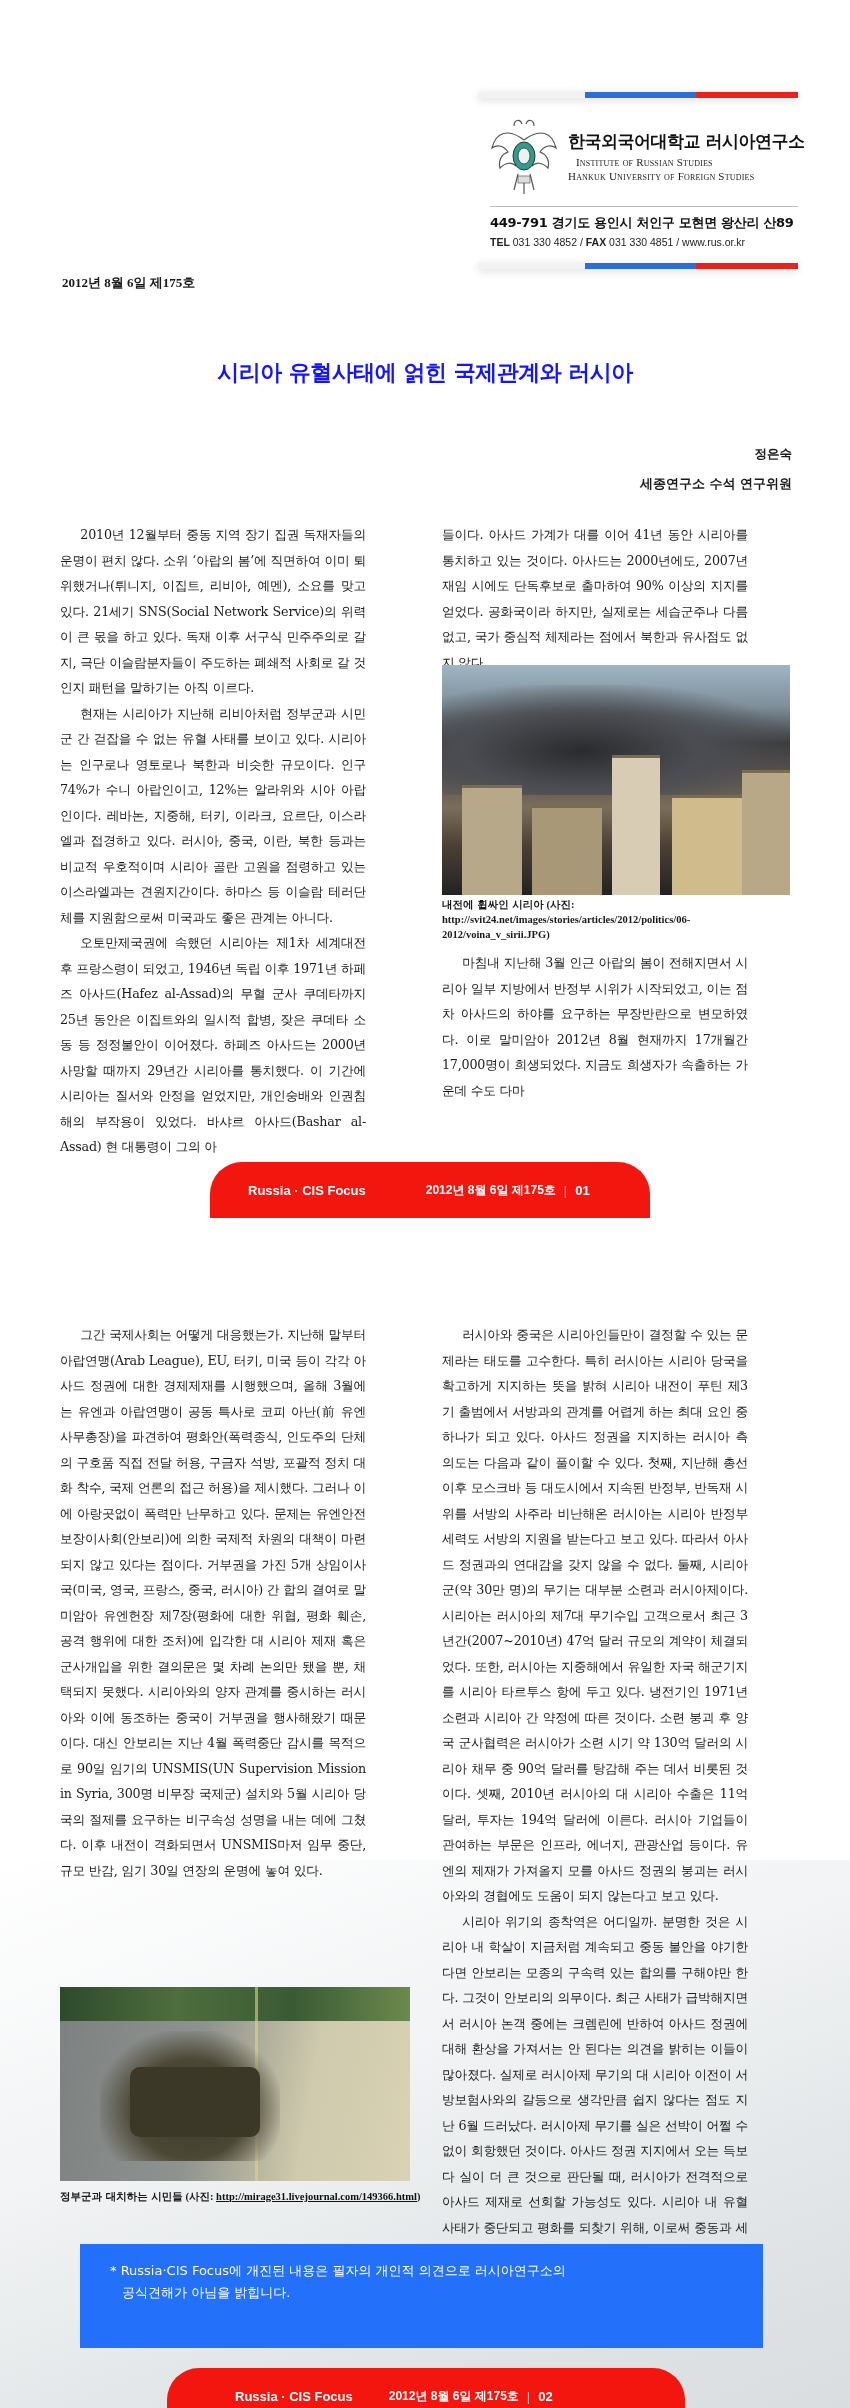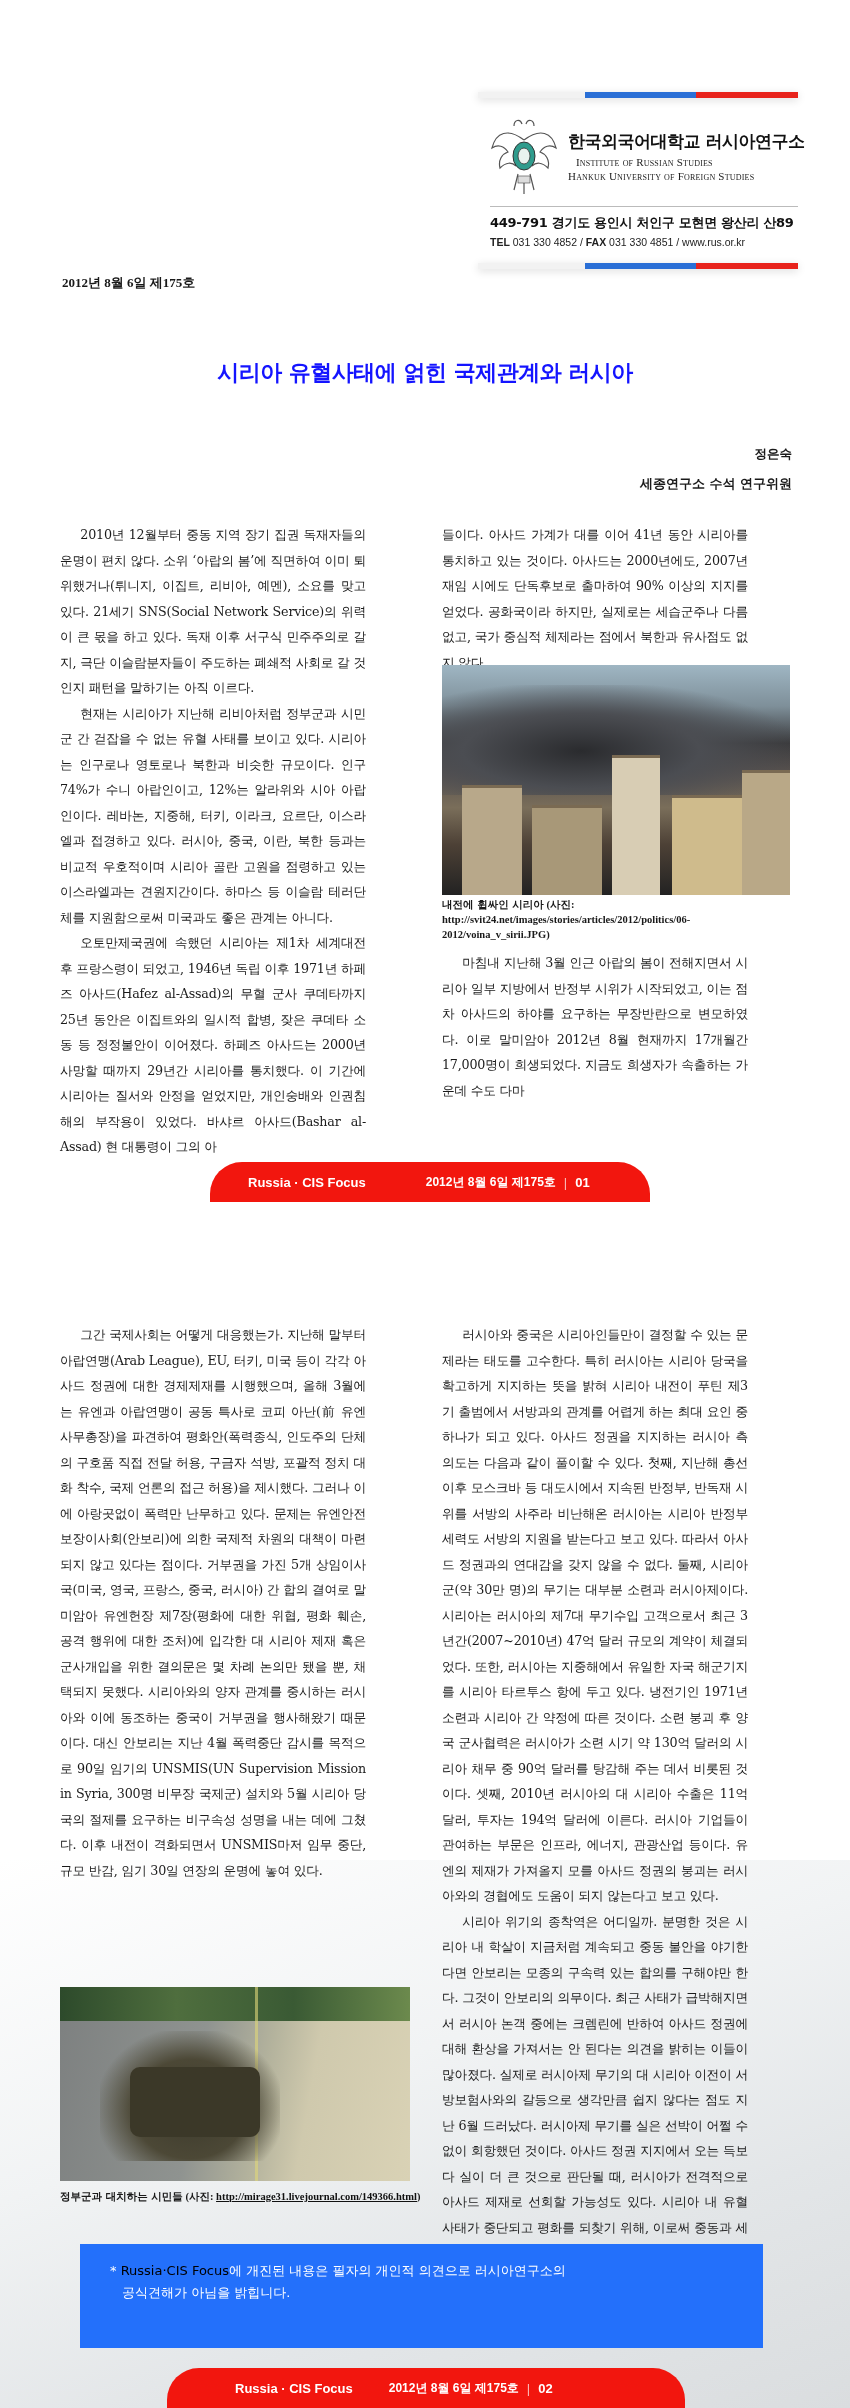--- a/index.html
+++ b/index.html
@@ -53,21 +53,21 @@
   .photo1 .bld { position: absolute; bottom: 0; background: #c9b58f; border-top: 3px solid #7a6a52; }
   .photo1 .bld.b1 { left: 20px; width: 60px; height: 110px; background: #b8a88a; }
   .photo1 .bld.b2 { left: 90px; width: 70px; height: 90px; background: #a89878; }
   .photo1 .bld.b3 { left: 170px; width: 48px; height: 140px; background: #d8cdb4; }
   .photo1 .bld.b4 { left: 230px; width: 70px; height: 100px; background: #cfbb8c; }
   .photo1 .bld.b5 { left: 300px; width: 48px; height: 125px; background: #b9a887; }
   .caption1 { position: absolute; left: 442px; top: 897px; width: 350px; font-size: 10.5px; line-height: 15px; font-weight: bold; font-family: "Liberation Serif", serif; }
   .caption1 .kr { font-family: "DejaVu Sans", sans-serif; }
   .p1-right2 { left: 442px; top: 950px; width: 306px; }
 
-  .footer-tab { position: absolute; height: 40px; background: #f2160e; border-radius: 32px 32px 0 0;
+  .footer-tab { position: absolute; height: 56px; background: #f2160e; border-radius: 32px 32px 0 0;
                 font-family: "Liberation Sans", sans-serif; font-weight: bold; color: #fff; font-size: 13px; display: flex; align-items: center; }
   .footer-tab.f1 { left: 210px; top: 1162px; width: 440px; }
   .footer-tab.f2 { left: 167px; top: 2368px; width: 518px; }
   .footer-tab .brand { margin-left: 38px; }
   .footer-tab .issue { margin-left: 60px; font-size: 12px; }
   .footer-tab .sep { margin: 0 8px; opacity: 0.7; font-weight: normal; }
 
   
   .page2-bg { position: absolute; left: 0; top: 1860px; width: 850px; height: 548px;
               background: linear-gradient(160deg, #ffffff 0%, #f1f3f4 40%, #e3e6e8 70%, #dadddf 100%); }
@@ -85,21 +85,21 @@
   .caption2 a { color: #111; text-decoration: underline; }
 
   .rs-mark { display: inline-block; width: 15px; height: 15px; background: #f2160e; color: #fff; font-size: 9px; line-height: 15px; text-align: center;
              font-family: "Liberation Serif", serif; font-weight: bold; text-indent: 0; vertical-align: -2px; margin-left: 3px; }
 
   .notice { position: absolute; left: 80px; top: 2244px; width: 683px; height: 104px; background: #2370fb; color: #fff;
             font-family: "DejaVu Sans", sans-serif; font-size: 13px; padding: 16px 0 0 30px; }
   .notice .line { line-height: 22px; }
   .notice .l1b { padding-left: 12px; }
   .notice .l2 { margin-top: 14px; }
-  .notice .hl { color: #000000; }
+  .notice .hl { color: #fef9c3; }
   .notice .mail { color: #dbff2a; font-family: "Liberation Serif", serif; font-weight: bold; }
 </style>
 </head>
 <body>
 
 <div class="page1">
 
 
   <div class="issue-date">2012년 8월  6일 제175호</div>
 

